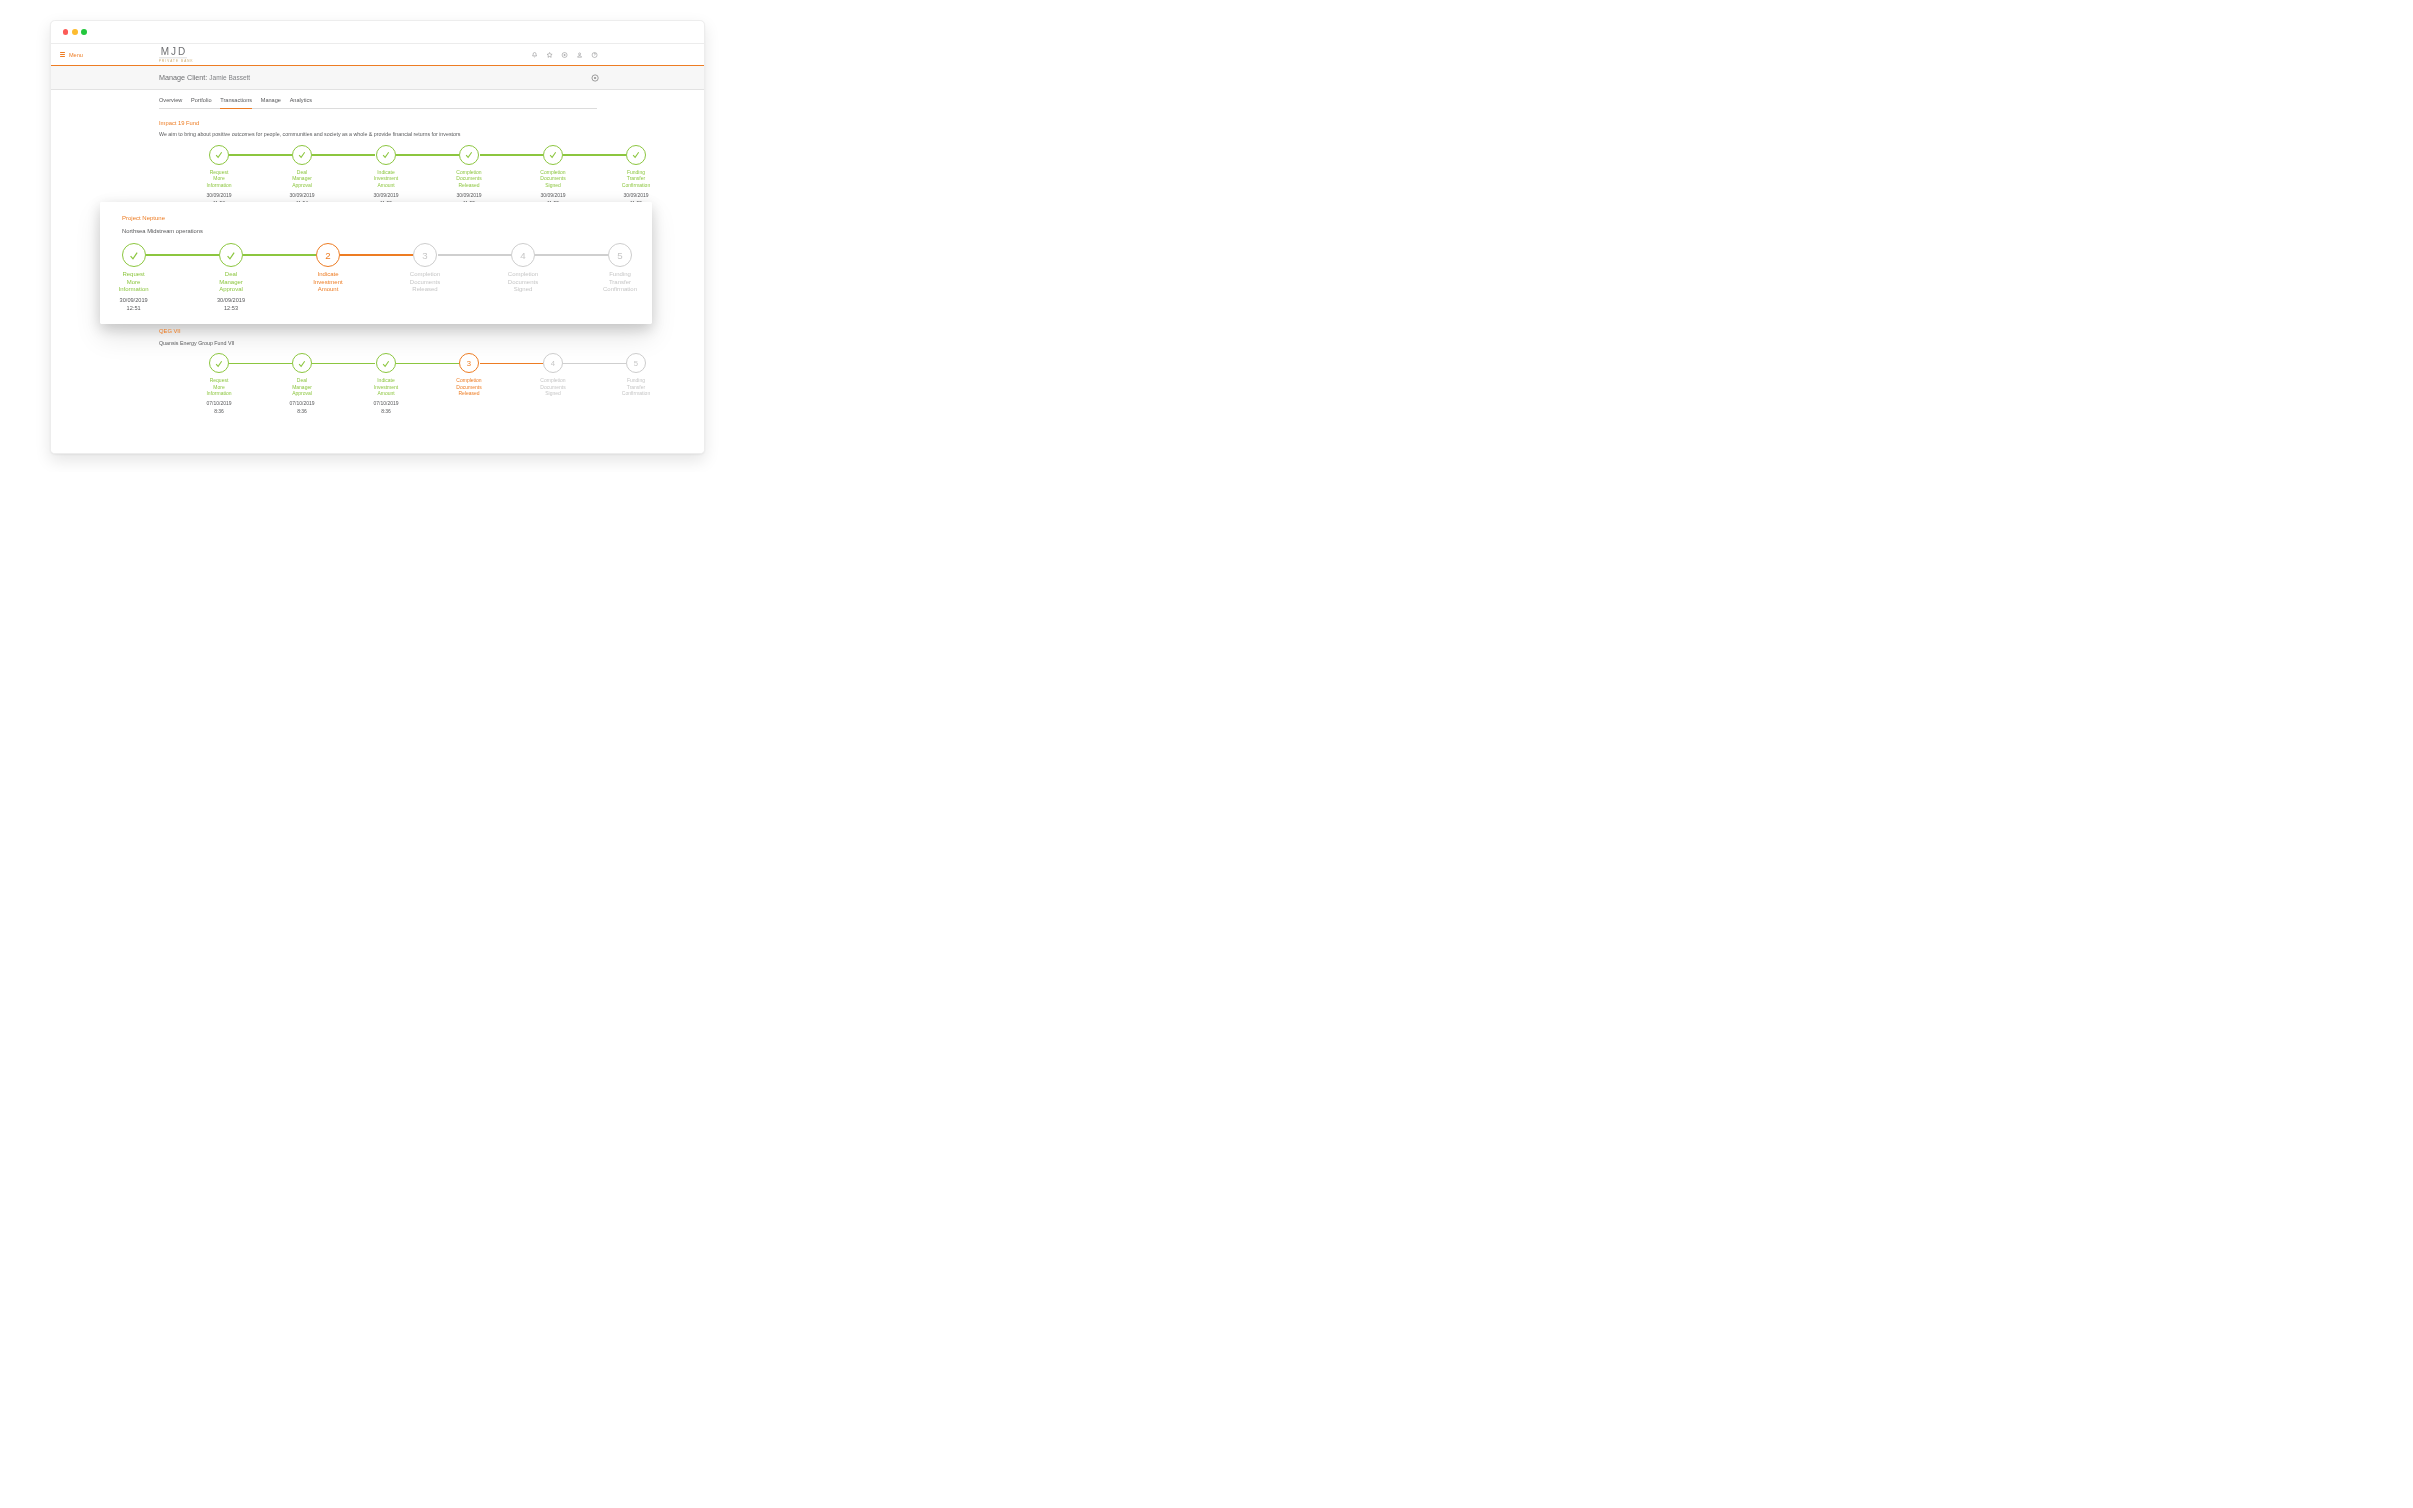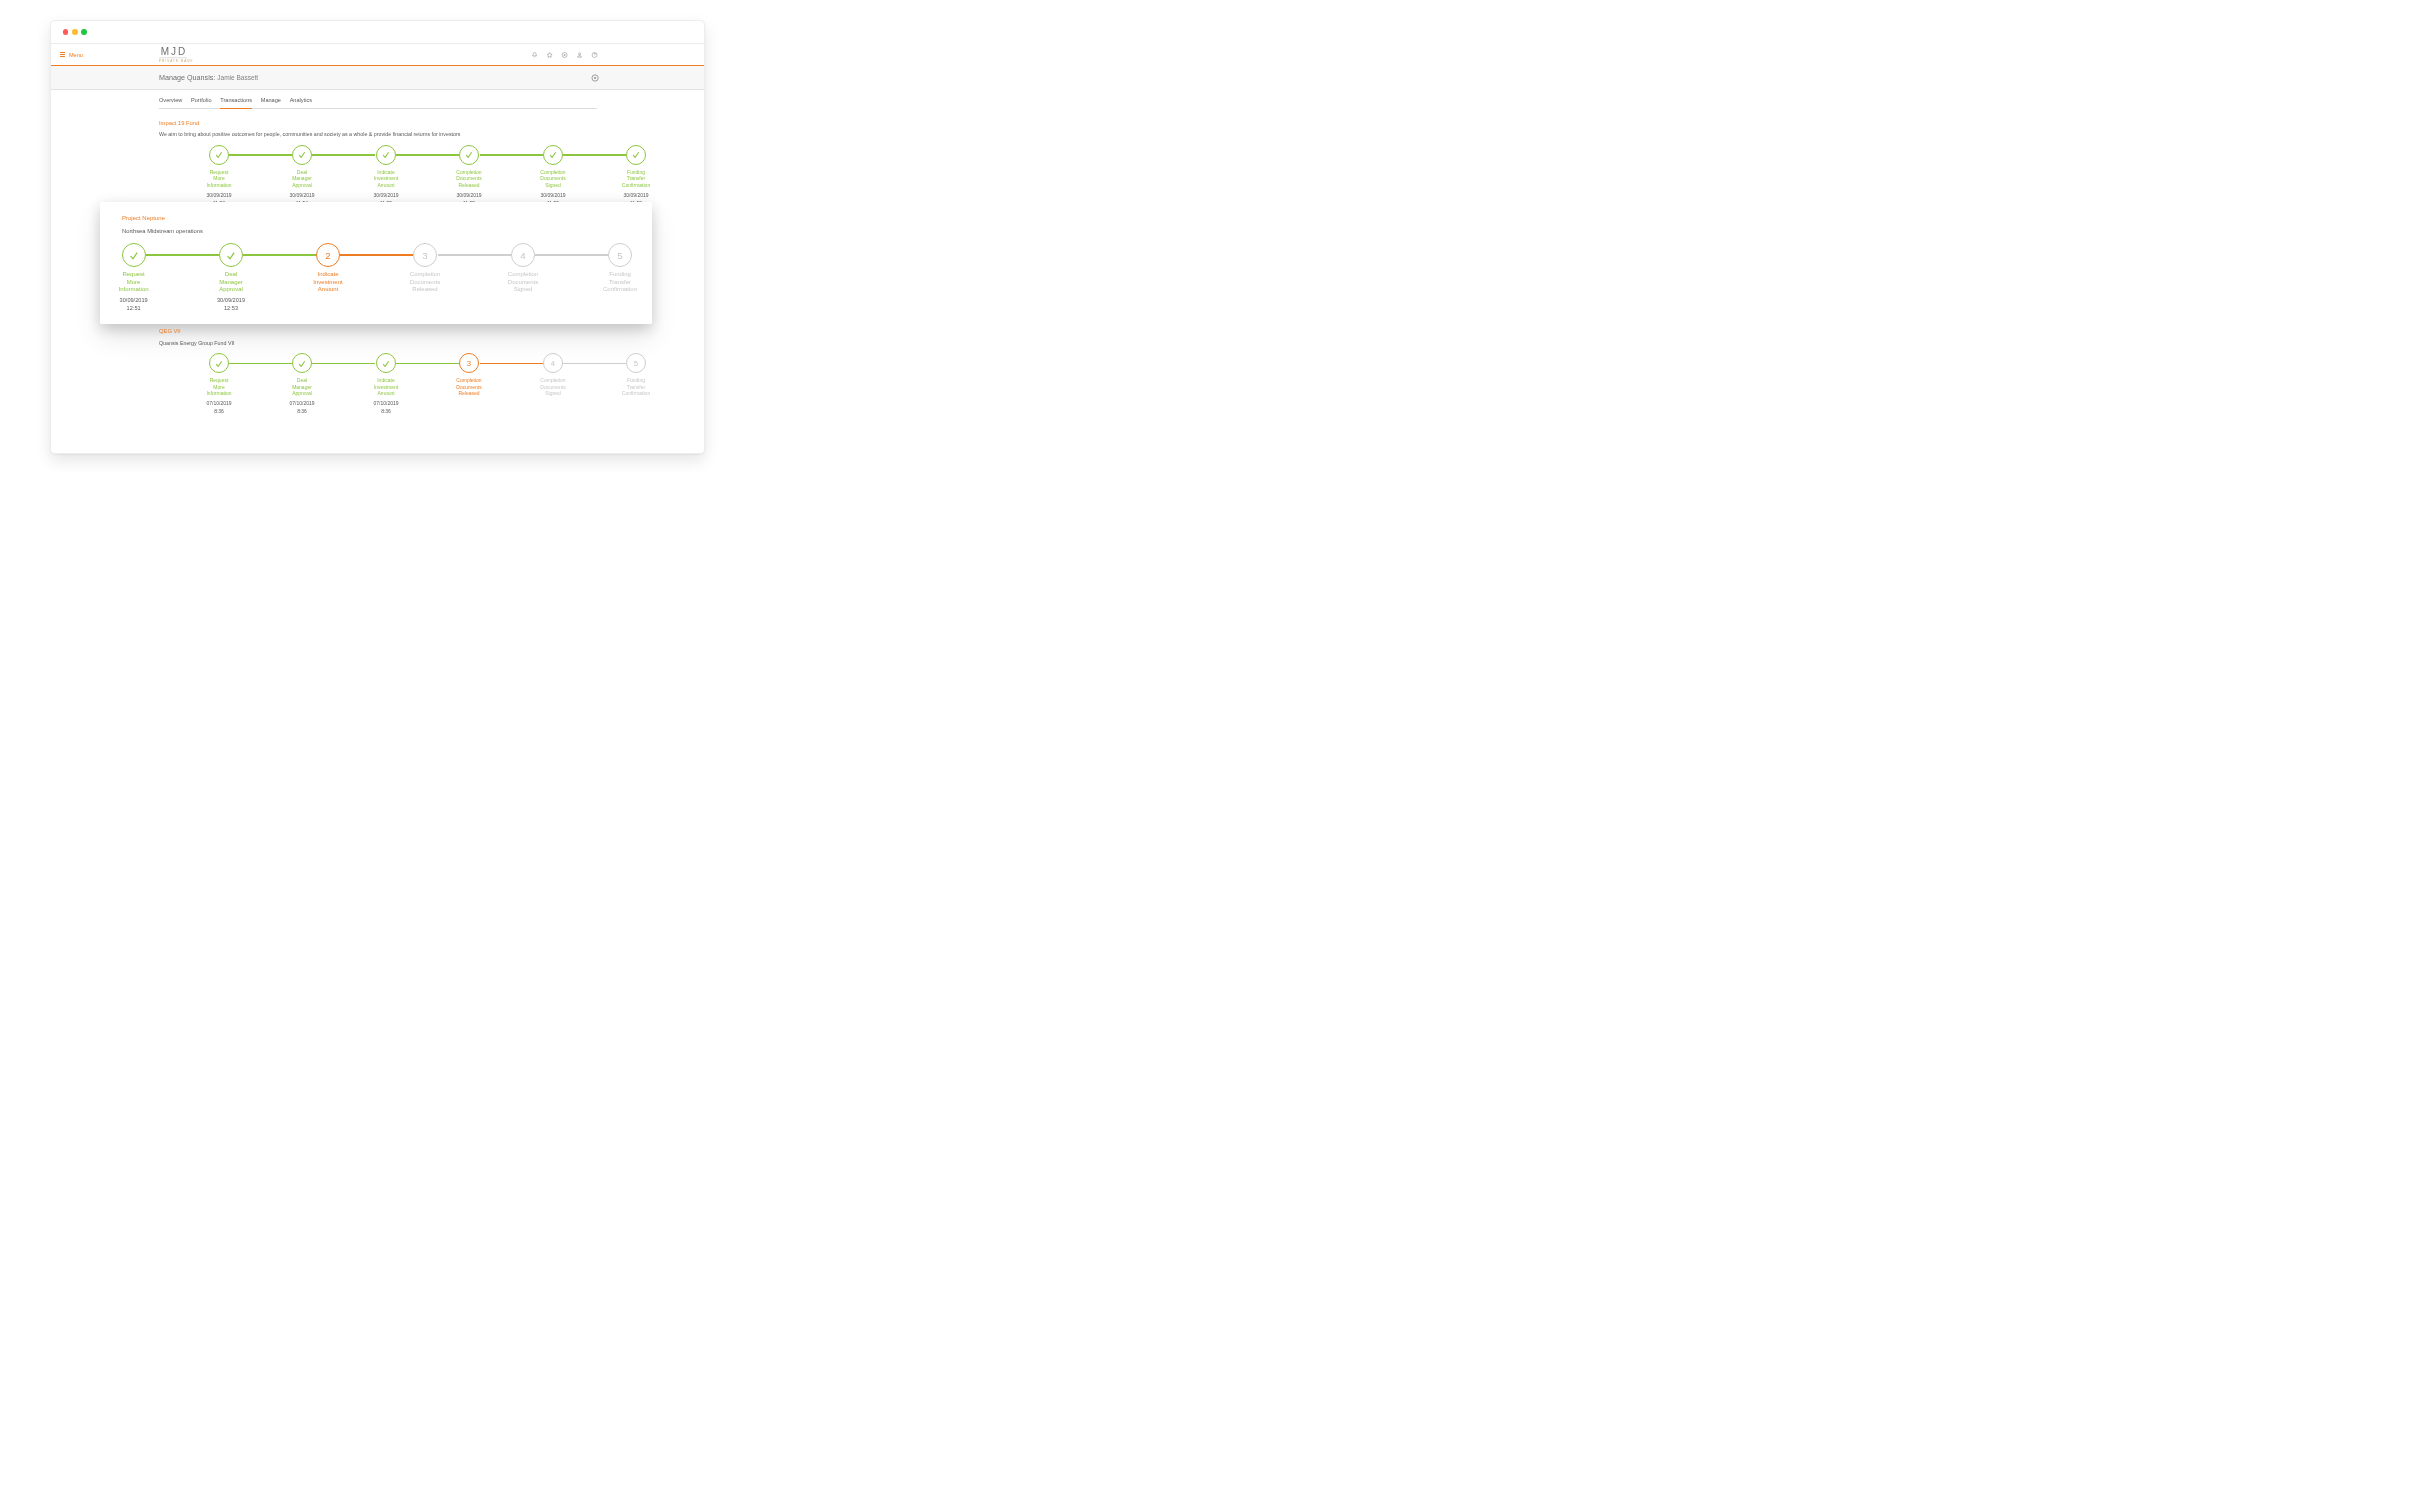--- a/index.html
+++ b/index.html
@@ -140,21 +140,21 @@
         <circle class="icon-stroke" cx="12" cy="12" r="8.4"></circle>
         <text x="12" y="15.6" text-anchor="middle" font-size="10.5" fill="#5f6062" stroke="none" font-family="Liberation Sans, sans-serif">?</text>
       </svg>
     </div>
   </div>
 
   <div class="accent-line"></div>
 
   <div class="client-bar">
     <div class="client-title">
-      <span>Manage Quansis:</span>
+      <span>Manage Client:</span>
       <span class="client-name">Jamie Bassett</span>
     </div>
     <div class="close-btn">
       <svg width="8.2" height="8.2" viewBox="0 0 24 24">
         <circle cx="12" cy="12" r="9.2" fill="none" stroke="#565656" stroke-width="1.6"></circle>
         <path d="M9 9l6 6M15 9l-6 6" fill="none" stroke="#565656" stroke-width="1.6"></path>
       </svg>
     </div>
   </div>
 

